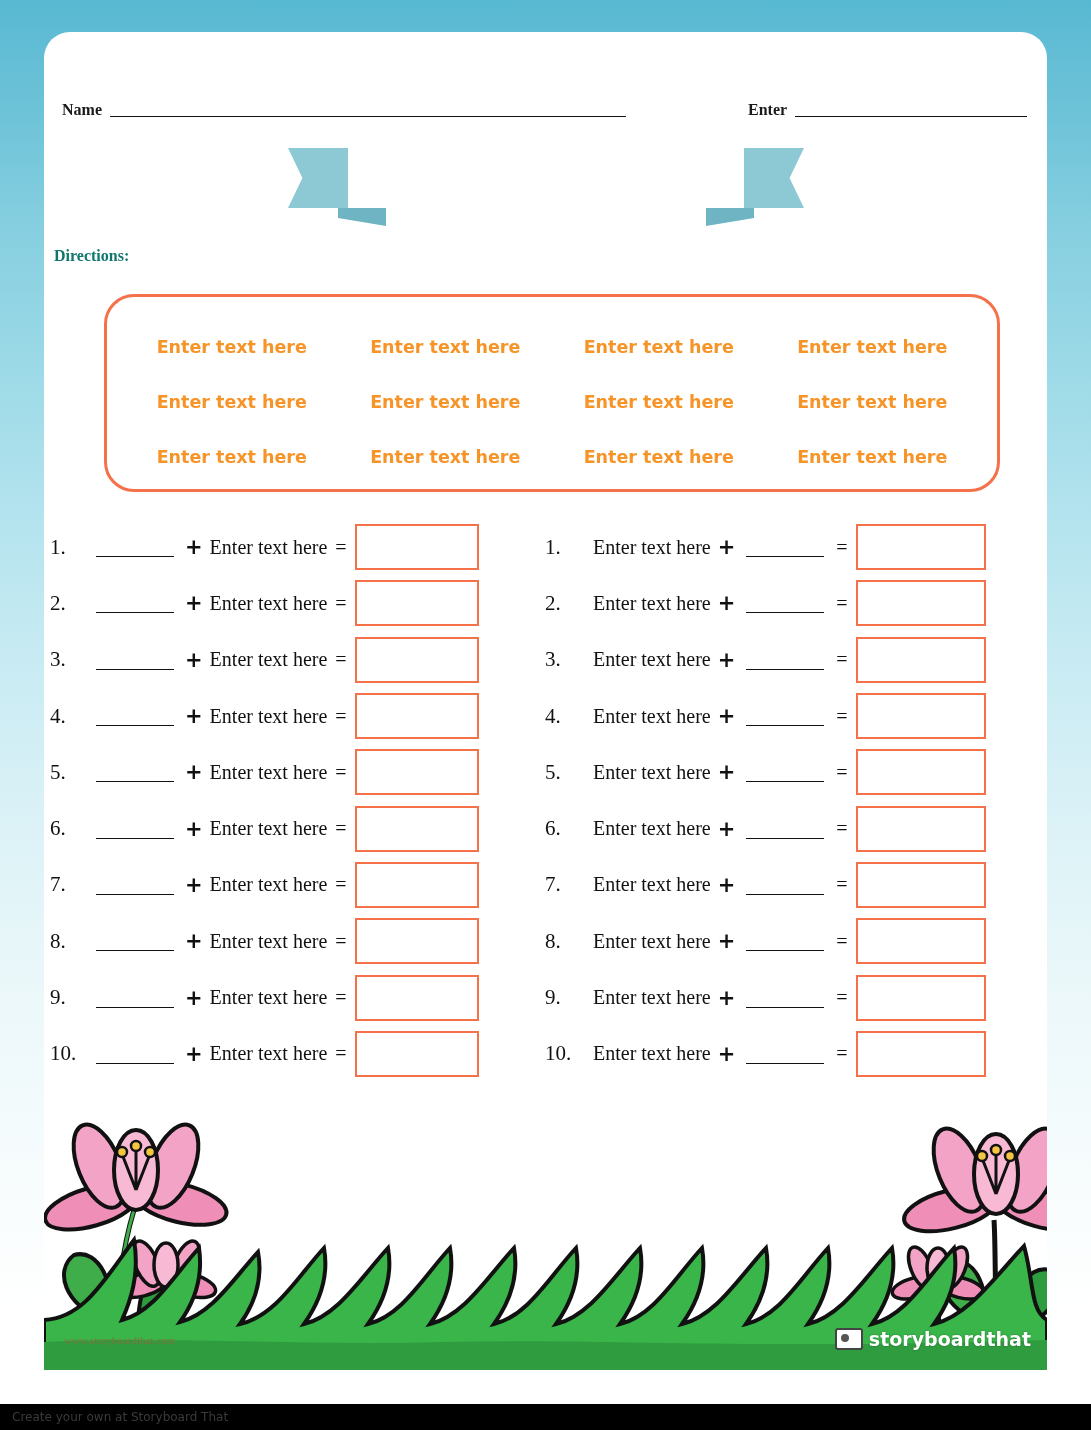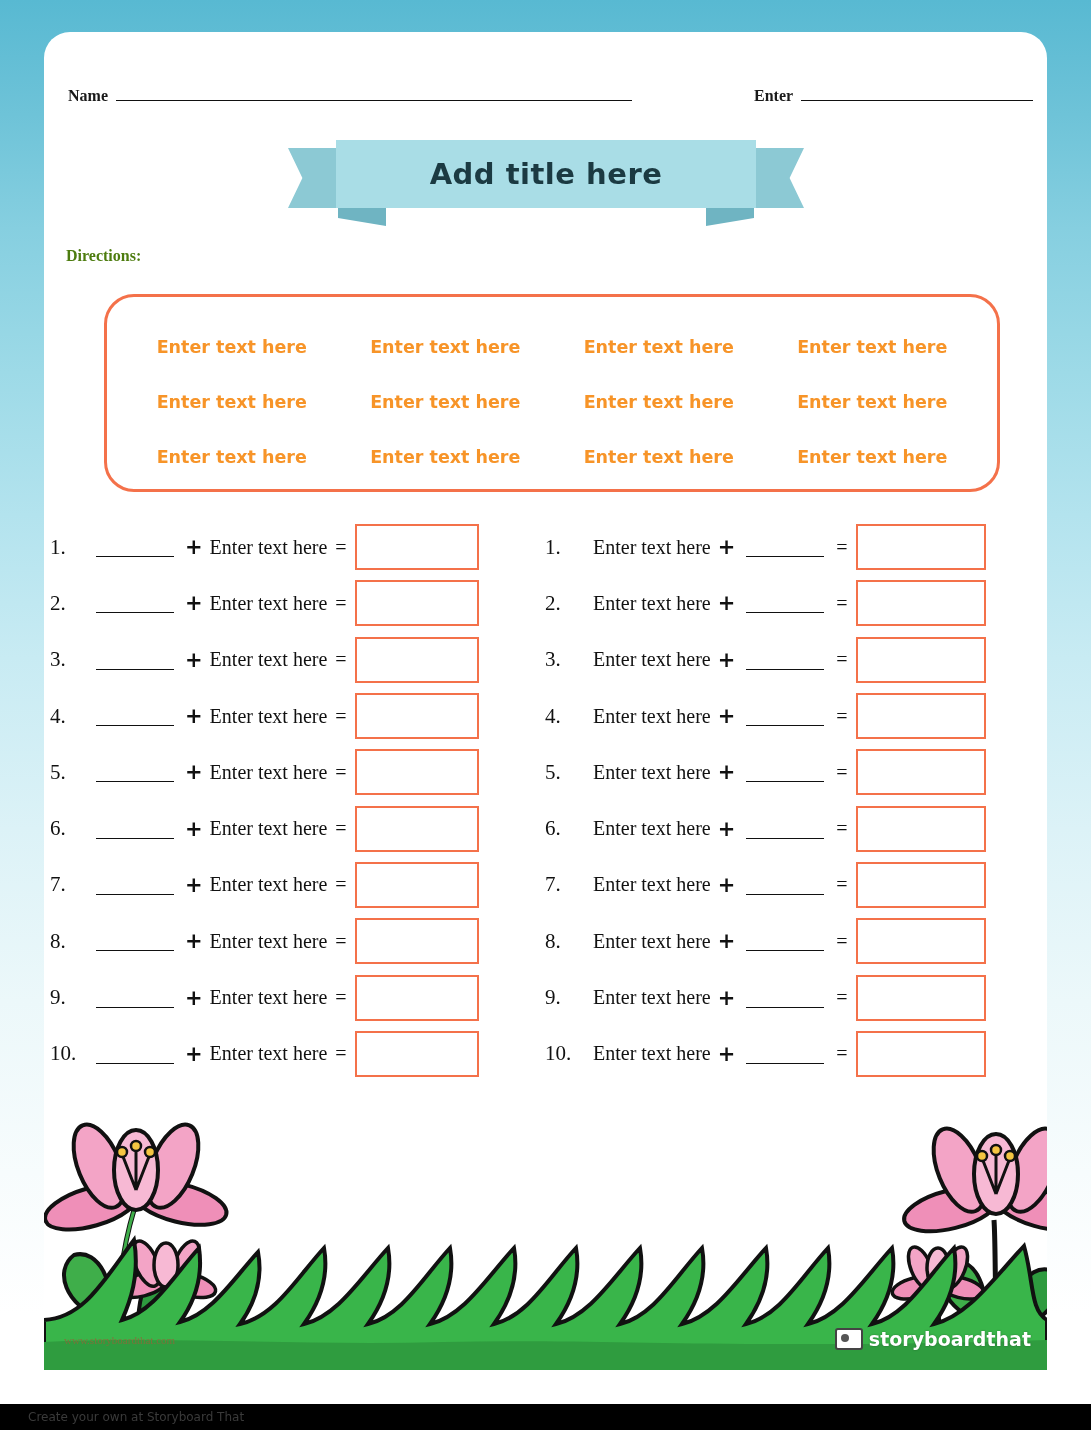--- a/index.html
+++ b/index.html
@@ -31,25 +31,24 @@
     position: absolute;
     left: 44px; top: 32px;
     width: 1003px; height: 1338px;
     background: #ffffff;
     border-radius: 26px 26px 0 0;
     overflow: hidden;
   }
   
   .hdr {
     position: absolute;
-    left: 18px; top: 55px;
+    left: 18px; top: 69px;
     width: 968px;
     display: flex;
-    align-items: flex-start;
-    margin-left: 6px;
+    align-items: center;
   }
   .hdr-label {
     font-size: 16px;
     font-weight: bold;
     color: #1a1a1a;
     font-family: "Liberation Serif", serif;
     white-space: nowrap;
   }
   .rule {
     border-bottom: 1.4px solid #111;
@@ -94,24 +93,24 @@
     font-family: "DejaVu Sans", sans-serif;
     font-weight: bold;
     font-size: 29px;
     color: #1b3a42;
     letter-spacing: .5px;
   }
 
   
   .directions {
     position: absolute;
-    left: 22px; top: 215px;
+    left: 10px; top: 215px;
     font-size: 16px;
     font-weight: bold;
-    color: #4d7c0f;
+    color: #0f766e;
   }
 
   
   .wordbank {
     position: absolute;
     left: 60px; top: 262px;
     width: 896px; height: 198px;
     border: 3px solid #f4714a;
     border-radius: 30px;
     padding: 22px 18px 0 18px;
@@ -231,21 +230,21 @@
     text-shadow: 0 0 2px rgba(0,0,0,.35);
   }
   .bottom-strip {
     position: absolute;
     left: 0; bottom: 0;
     width: 1091px; height: 26px;
     background: #000;
     color: #3a3a3a;
     font-family: "DejaVu Sans", sans-serif;
     font-size: 12px;
-    padding-left: 28px;
+    padding-left: 12px;
     line-height: 26px;
   }
 </style>
 </head>
 <body>
 
 <div class="page">
   <div class="sheet">
 
     <div class="hdr">
@@ -254,23 +253,20 @@
       <span class="hdr-spacer"></span>
       <span class="hdr-label">Enter</span>
       <span class="rule rule-date"></span>
     </div>
 
     <div class="ribbon-wrap">
       <div class="rib-tail left"></div>
       <div class="rib-tail right"></div>
       <div class="rib-fold left"></div>
       <div class="rib-fold right"></div>
-      <div class="rib-main">
-        <span class="rib-text">Add title here</span>
-      </div>
     </div>
 
     <div class="directions">Directions:</div>
 
     <div class="wordbank">
       <div class="wb-row">
         <span class="wb-cell">Enter text here</span>
         <span class="wb-cell">Enter text here</span>
         <span class="wb-cell">Enter text here</span>
         <span class="wb-cell">Enter text here</span>

